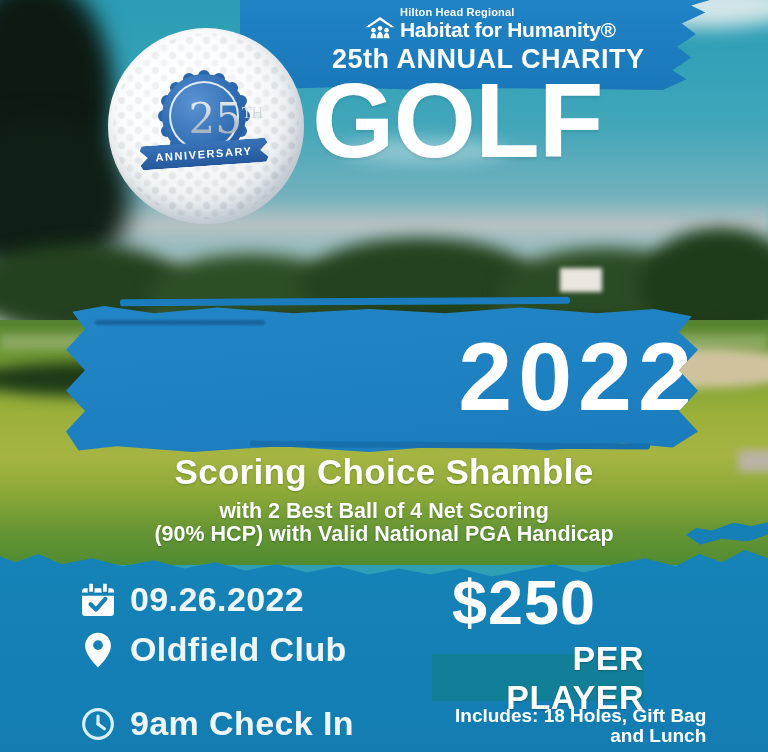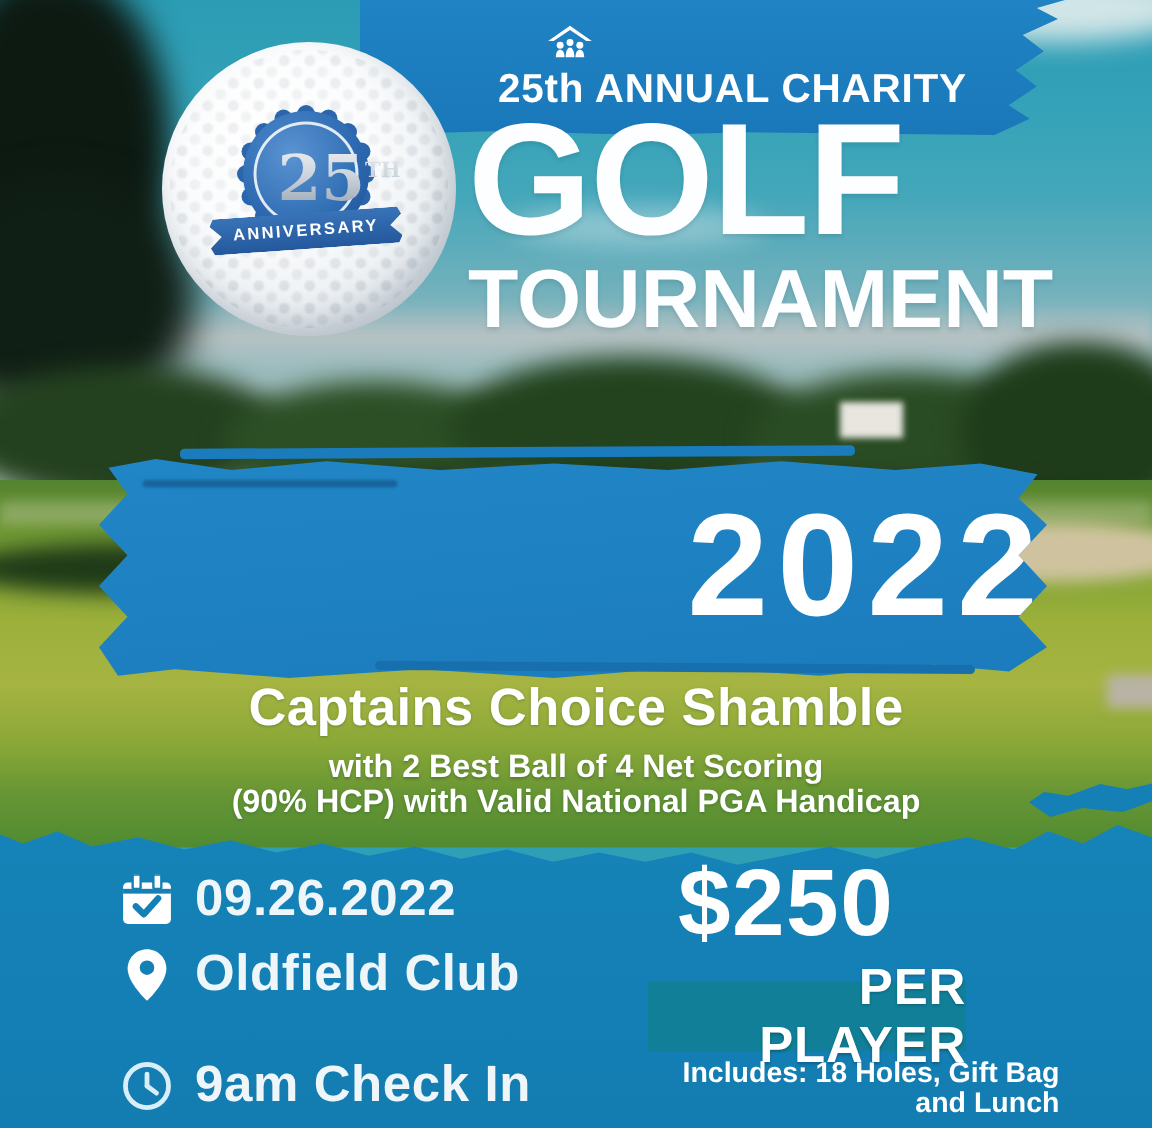--- a/index.html
+++ b/index.html
@@ -73,21 +73,21 @@
     box-shadow:40px 0 0 #2b66ad,37px 15px 0 #2b66ad,28px 28px 0 #2b66ad,15px 37px 0 #2b66ad,
       0 40px 0 #2b66ad,-15px 37px 0 #2b66ad,-28px 28px 0 #2b66ad,-37px 15px 0 #2b66ad,
       -40px 0 0 #2b66ad,-37px -15px 0 #2b66ad,-28px -28px 0 #2b66ad,-15px -37px 0 #2b66ad,
       0 -40px 0 #2b66ad,15px -37px 0 #2b66ad,28px -28px 0 #2b66ad,37px -15px 0 #2b66ad;}
   .badge-seal{position:absolute;left:6px;top:6px;width:84px;height:84px;border-radius:50%;
     background:radial-gradient(circle at 35% 28%,#4a86c8,#2e6ab1 55%,#1d5098);}
   .badge-inner{position:absolute;left:7px;top:7px;width:66px;height:66px;border-radius:50%;
     border:2px solid rgba(255,255,255,.85);
     background:radial-gradient(circle at 35% 30%,#5b93d2,#2e6cb2 75%);
     display:flex;align-items:center;justify-content:center;}
-  .badge-num{font-family:"DejaVu Serif",serif;font-weight:bold;font-size:42px;line-height:60px;
+  .badge-num{font-family:"DejaVu Serif",serif;font-weight:normal;font-size:42px;line-height:60px;
     background:linear-gradient(180deg,#f6f8fa 10%,#cdd5dd 50%,#93a0ae 90%);
     -webkit-background-clip:text;background-clip:text;color:transparent;margin-left:44px;}
   .badge-num sup{font-size:14px;letter-spacing:0;}
   .ribbon{position:absolute;left:-16px;top:74px;width:128px;height:24px;transform:rotate(-4deg);
     background:linear-gradient(180deg,#3873b8,#24589d);
     clip-path:polygon(2% 0,98% 0,100% 20%,94% 50%,100% 80%,98% 100%,2% 100%,0 80%,6% 50%,0 20%);
     color:#fff;font-size:11px;font-weight:bold;letter-spacing:1.6px;text-align:center;line-height:24px;}
 
   
   .year-band{position:absolute;left:66px;top:306px;width:632px;height:146px;z-index:2;
@@ -156,27 +156,30 @@
     <div class="logo-row">
       <svg class="logo-house" viewBox="0 0 44 34">
         <path d="M2 16 L22 2 L42 16 L37 16 L22 6 L7 16 Z" fill="#fff"></path>
         <circle cx="13" cy="20" r="3.2" fill="#fff"></circle>
         <path d="M9 31 c0-5 2-7 4-7 s4 2 4 7 z" fill="#fff"></path>
         <circle cx="22" cy="17.5" r="3.2" fill="#fff"></circle>
         <path d="M18 31 c0-6 2-9 4-9 s4 3 4 9 z" fill="#fff"></path>
         <circle cx="31" cy="20" r="3.2" fill="#fff"></circle>
         <path d="M27 31 c0-5 2-7 4-7 s4 2 4 7 z" fill="#fff"></path>
       </svg>
+      <div class="logo-text">
+        <div class="logo-region">Hilton Head Regional</div>
+        <div class="logo-name">Habitat for Humanity®</div>
+      </div>
     </div>
     <div class="charity-line">25th ANNUAL CHARITY</div>
   </div>
 
   <div class="main-title">
     <div class="title1">GOLF</div>
-    <div class="title2">TOURNAMENT</div>
   </div>
 
   <div class="ball">
     <div class="ball-dimples"></div>
     <div class="badge">
       <div class="badge-scallops"></div>
       <div class="badge-seal">
         <div class="badge-inner">
           <div class="badge-num"><span>25</span><sup>TH</sup></div>
         </div>
@@ -186,21 +189,21 @@
   </div>
 
   <div class="streak-top"></div>
   <div class="year-band">
     <div class="year-text">2022</div>
   </div>
   <div class="streak-dark"></div>
   <div class="streak-bottom"></div>
 
   <div class="format-block">
-    <div class="format-headline">Captains Choice Shamble</div>
+    <div class="format-headline">Scoring Choice Shamble</div>
     <div class="format-line">with 2 Best Ball of 4 Net Scoring</div>
     <div class="format-line">(90% HCP) with Valid National PGA Handicap</div>
   </div>
 
   <div class="bottom-section">
 
     <div class="detail-row row-date">
       <div class="icon-cell">
         <svg class="icon-svg" width="34" height="34" viewBox="0 0 32 32">
           <rect x="1" y="5" width="30" height="26" rx="3" fill="#fff"></rect>

